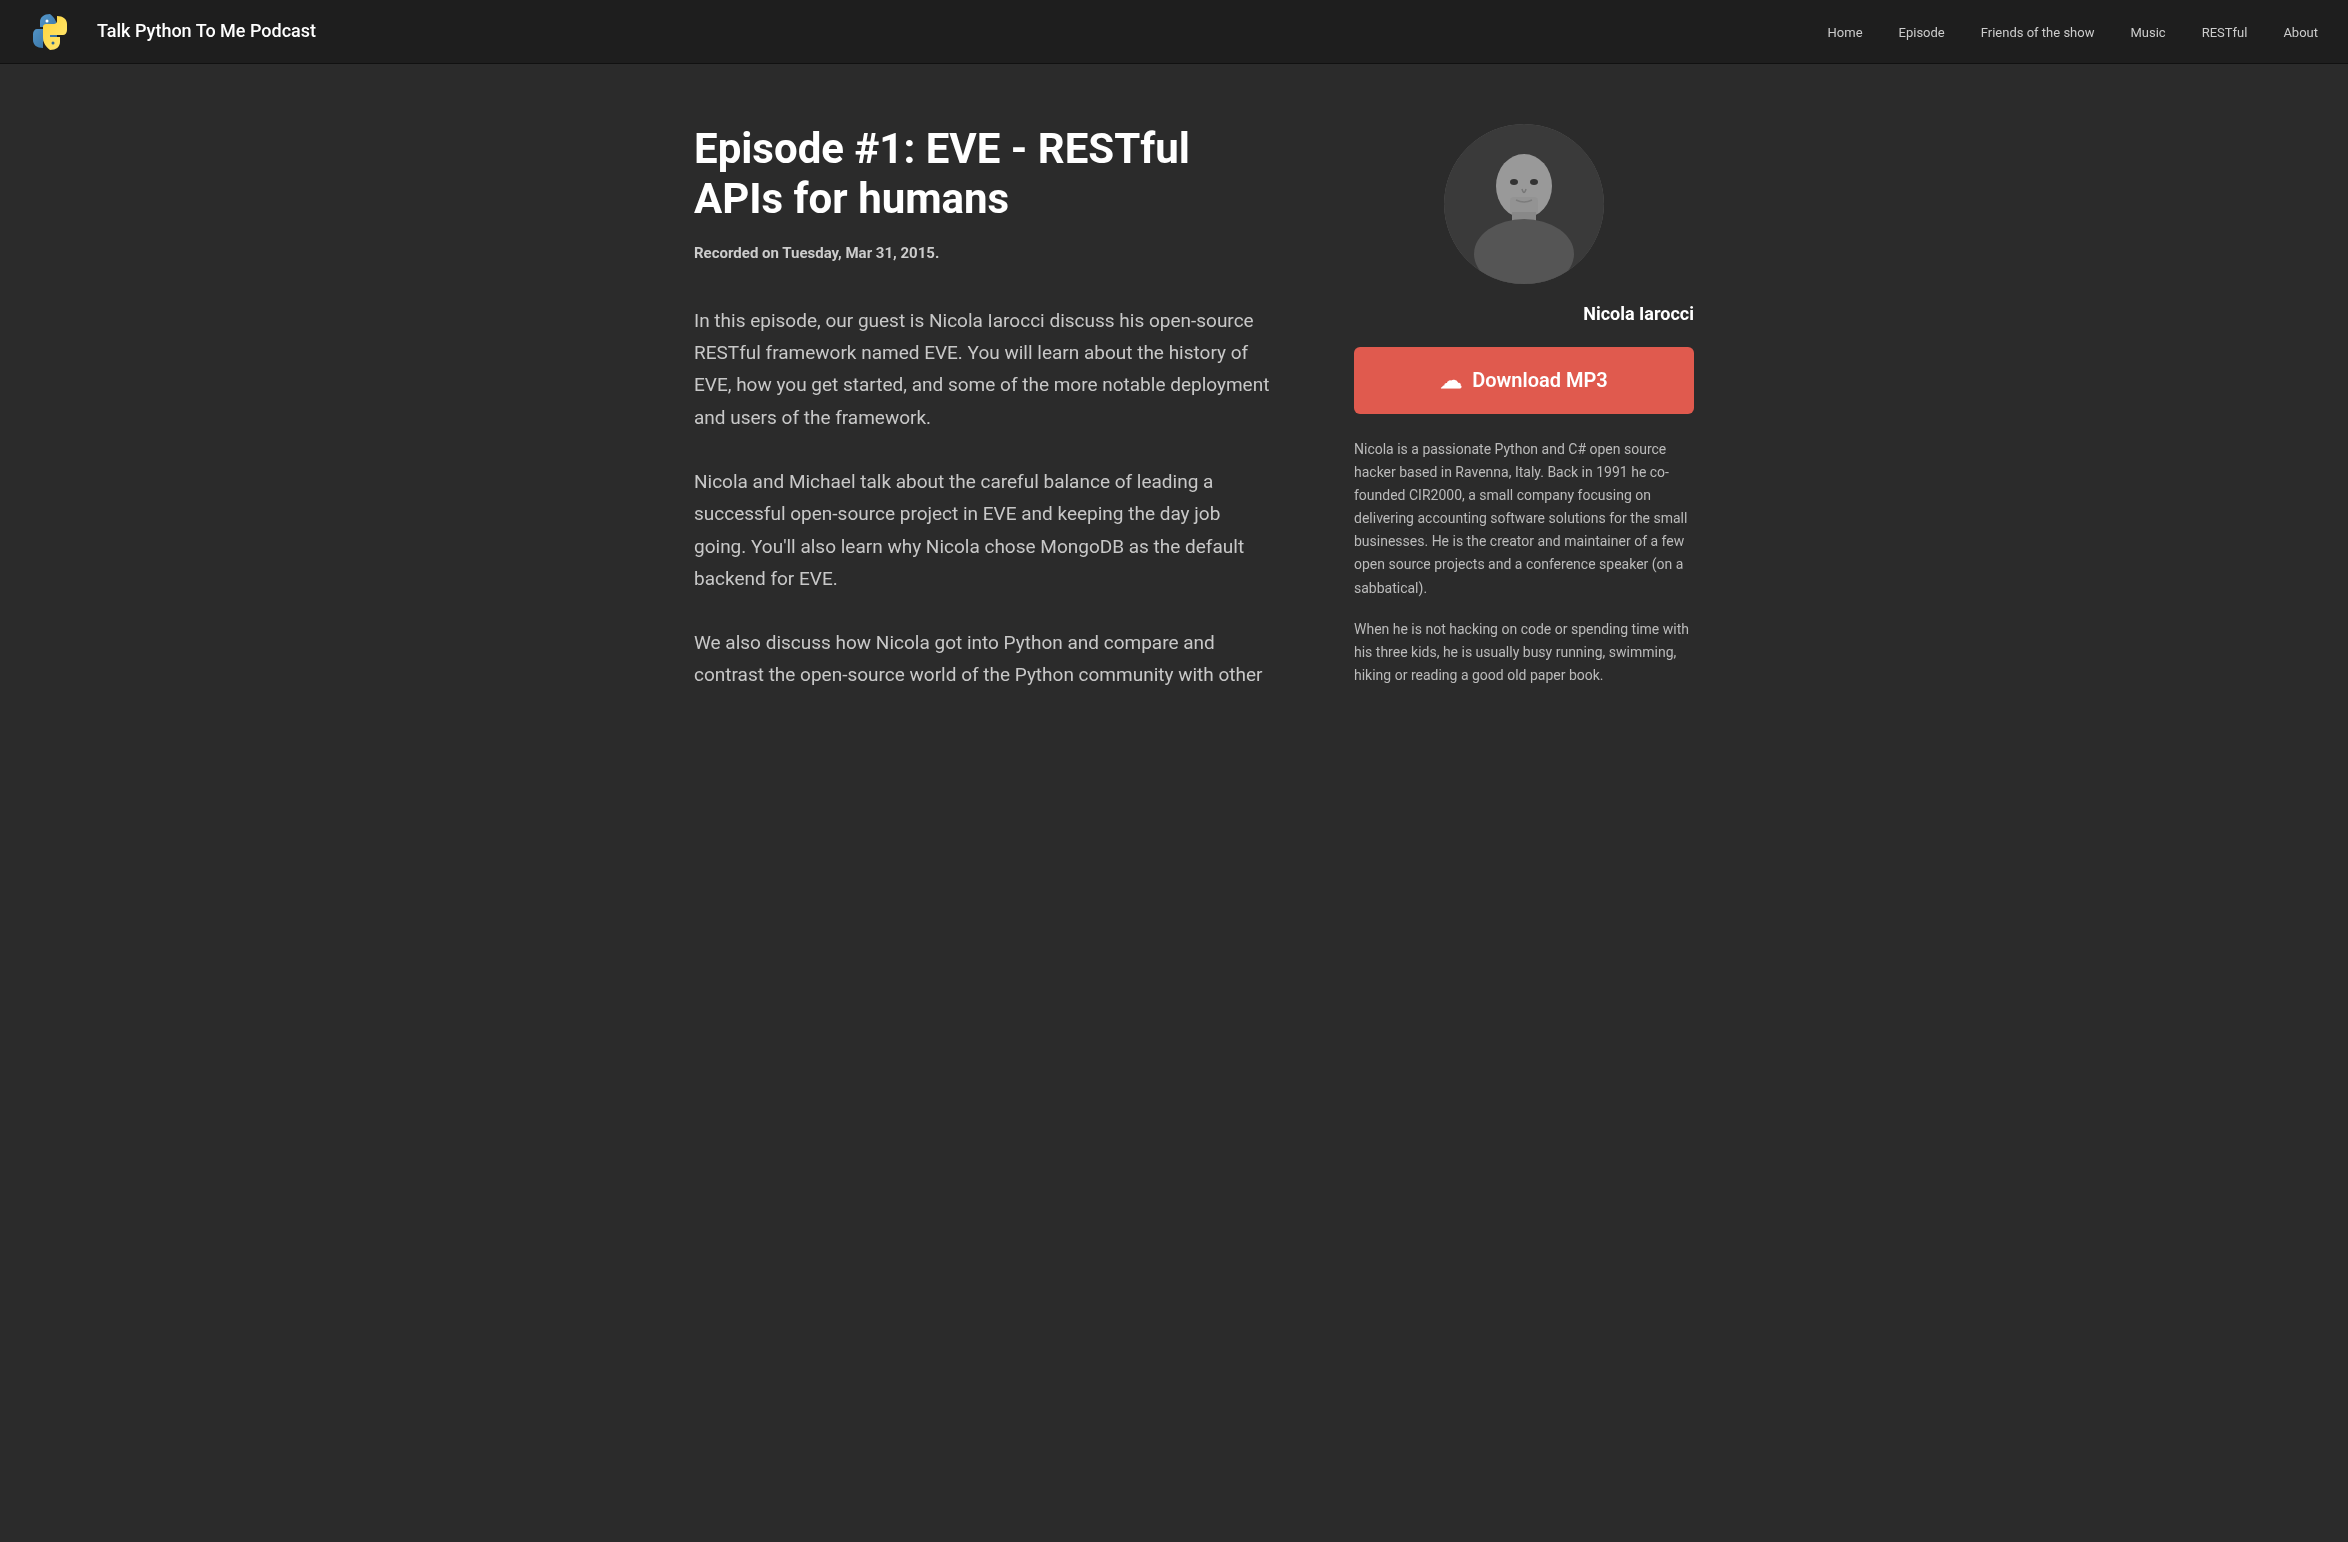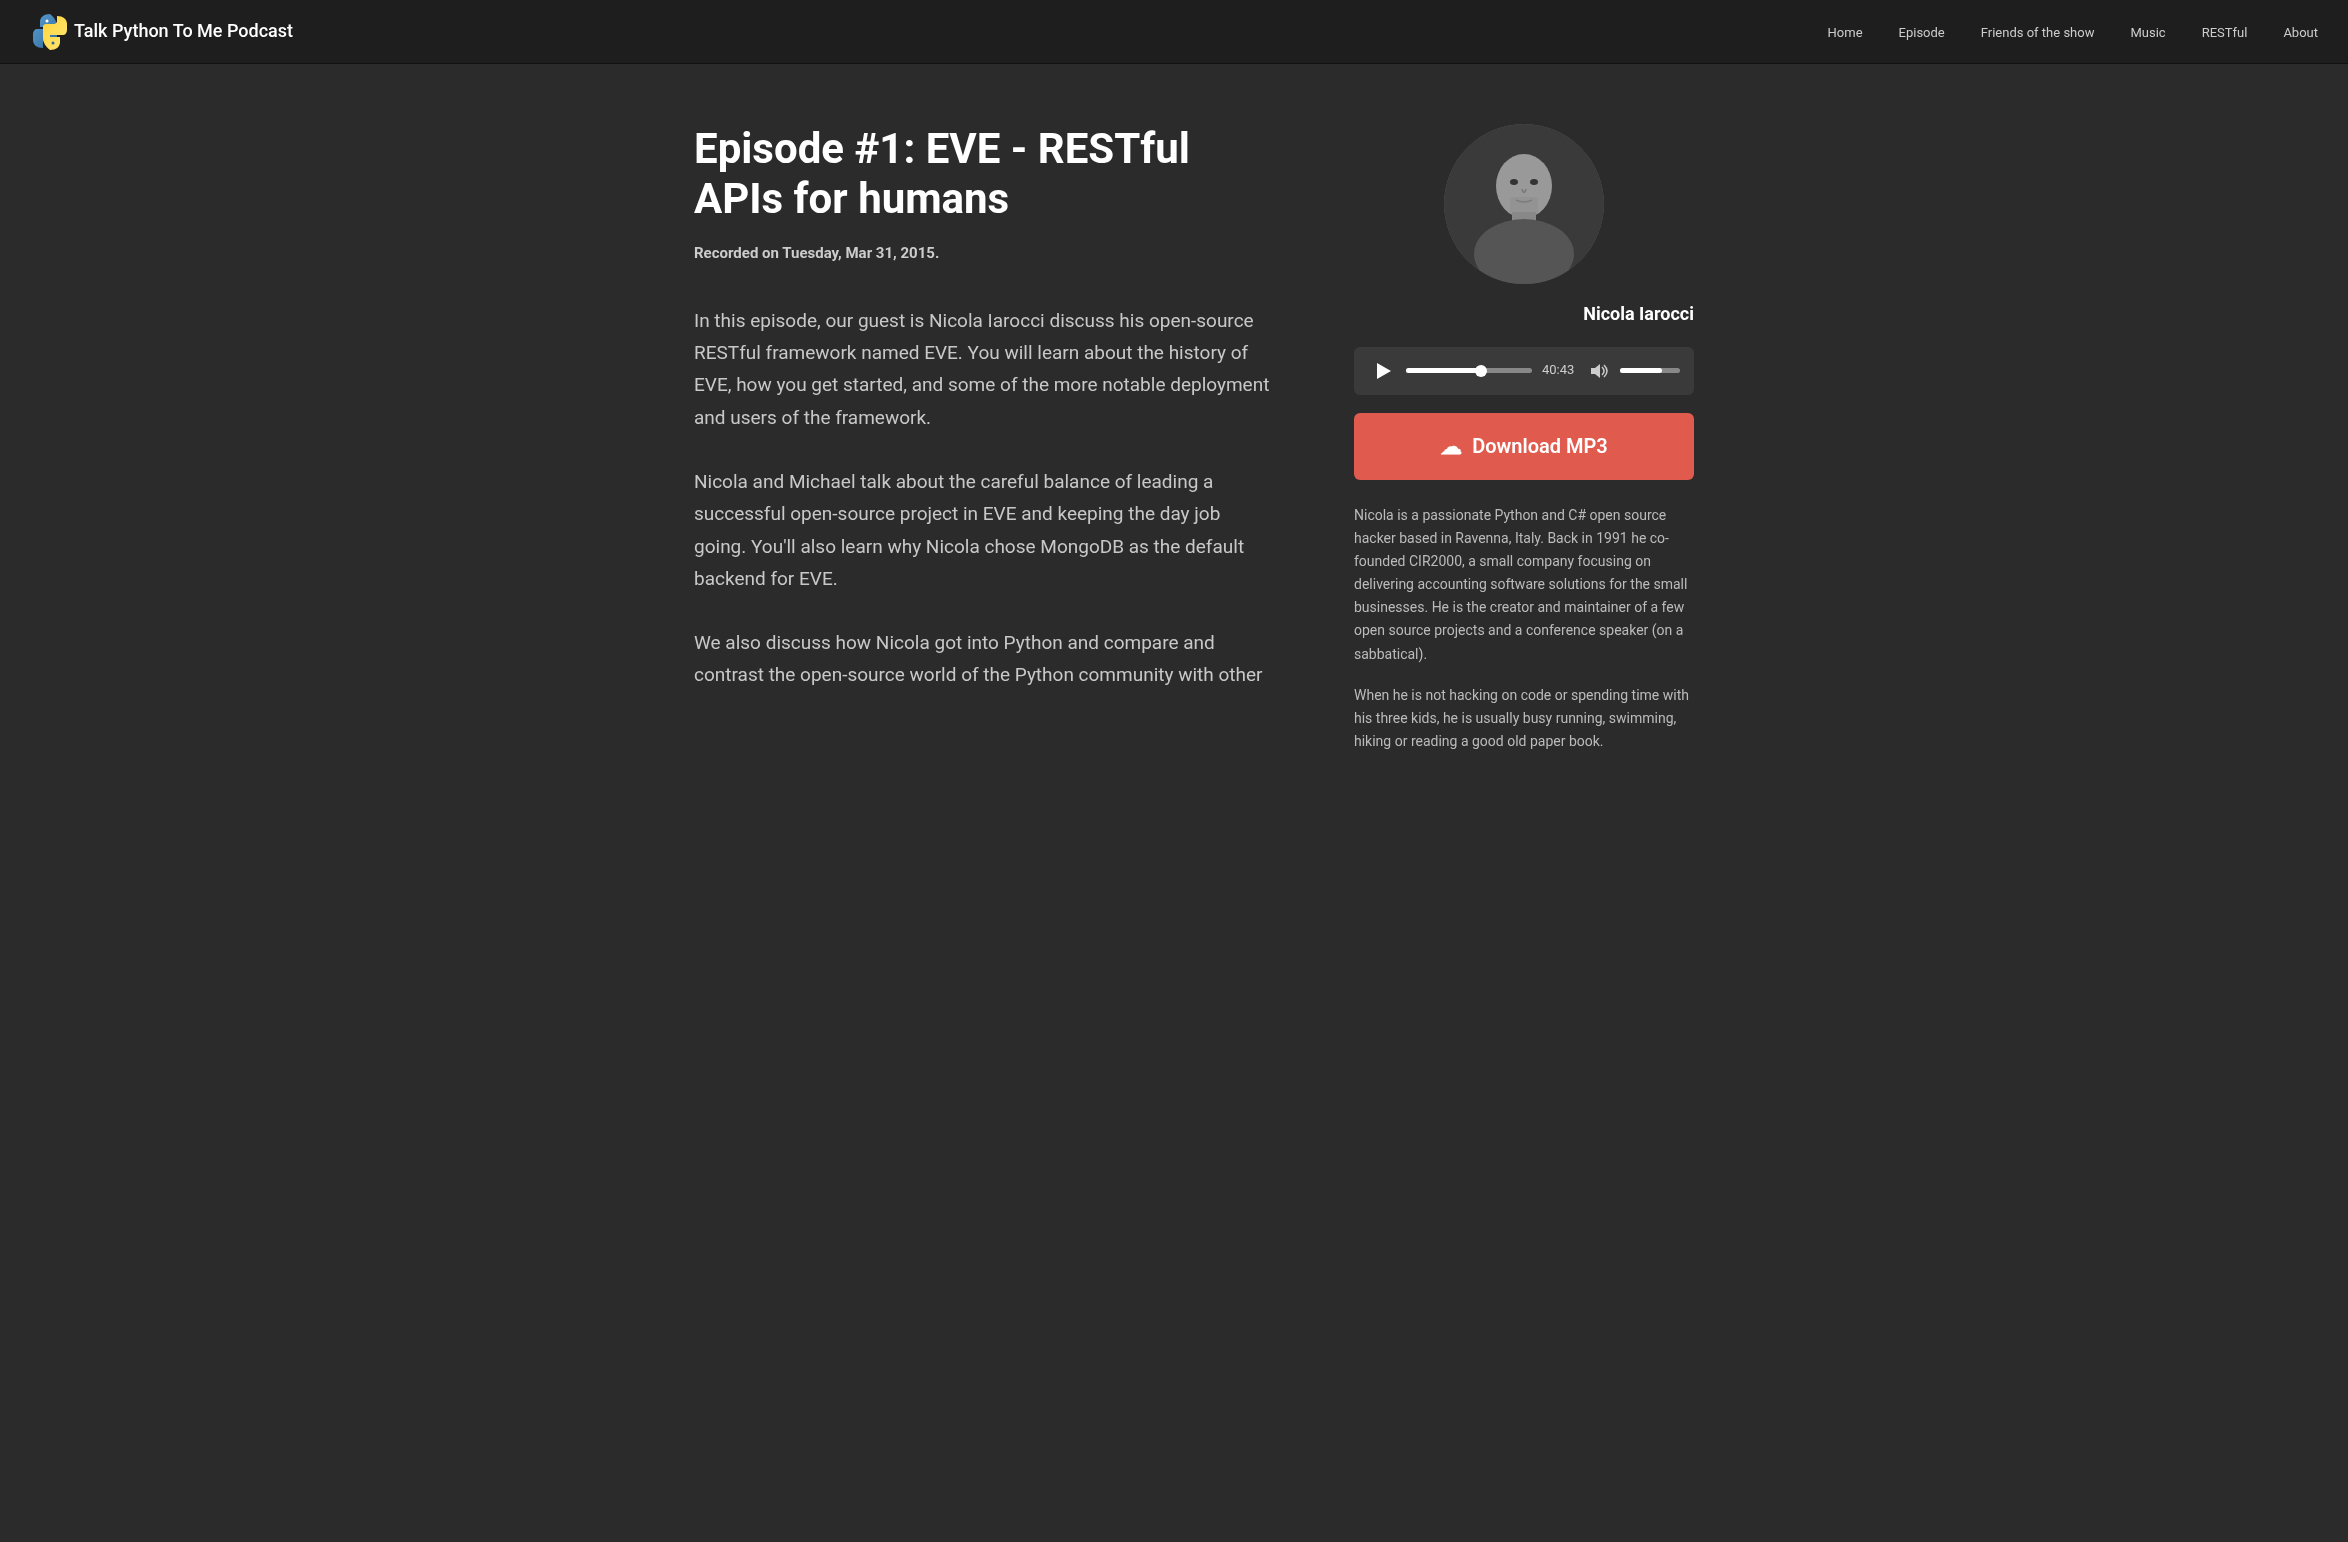--- a/index.html
+++ b/index.html
@@ -22,21 +22,21 @@
       display: flex;
       align-items: center;
       padding: 0 30px;
       height: 64px;
       border-bottom: 1px solid #111;
     }
 
     .navbar-brand {
       display: flex;
       align-items: center;
-      gap: 4px;
+      gap: 27px;
       text-decoration: none;
       color: #fff;
       font-size: 18px;
       font-weight: 500;
       flex-shrink: 0;
     }
 
     .python-logo {
       width: 40px;
       height: 40px;
@@ -340,43 +340,20 @@
 
           <path d="M72 76 Q80 80 88 76" stroke="#777" stroke-width="1.5" fill="none"></path>
 
           <rect x="66" y="73" width="28" height="18" rx="4" fill="#888" opacity="0.3"></rect>
         </svg>
       </div>
     </div>
 
     <p class="guest-name">Nicola Iarocci</p>
 
-    <div class="audio-player">
-      <button class="play-btn">
-        <div class="play-icon"></div>
-      </button>
-
-      <div class="progress-bar-wrapper">
-        <div class="progress-bar-fill"></div>
-      </div>
-
-      <span class="time-display">40:43</span>
-
-      <div class="volume-icon">
-        <svg width="20" height="16" viewBox="0 0 20 16" xmlns="http://www.w3.org/2000/svg">
-          <polygon points="1,5 1,11 5,11 10,15 10,1 5,5" fill="#ccc"></polygon>
-          <path d="M12,4 Q16,8 12,12" stroke="#ccc" stroke-width="1.5" fill="none"></path>
-          <path d="M14,2 Q20,8 14,14" stroke="#ccc" stroke-width="1.5" fill="none"></path>
-        </svg>
-      </div>
-
-      <div class="volume-bar-wrapper">
-        <div class="volume-bar-fill"></div>
-      </div>
-    </div>
 
     <a class="download-btn" href="#">
       <span class="soundcloud-icon">☁</span>
       <span>Download MP3</span>
     </a>
 
     <div class="guest-bio">
       <p>Nicola is a passionate Python and C# open source hacker based in Ravenna, Italy. Back in 1991 he co-founded CIR2000, a small company focusing on delivering accounting software solutions for the small businesses. He is the creator and maintainer of a few open source projects and a conference speaker (on a sabbatical).</p>
       <p>When he is not hacking on code or spending time with his three kids, he is usually busy running, swimming, hiking or reading a good old paper book.</p>
     </div>

